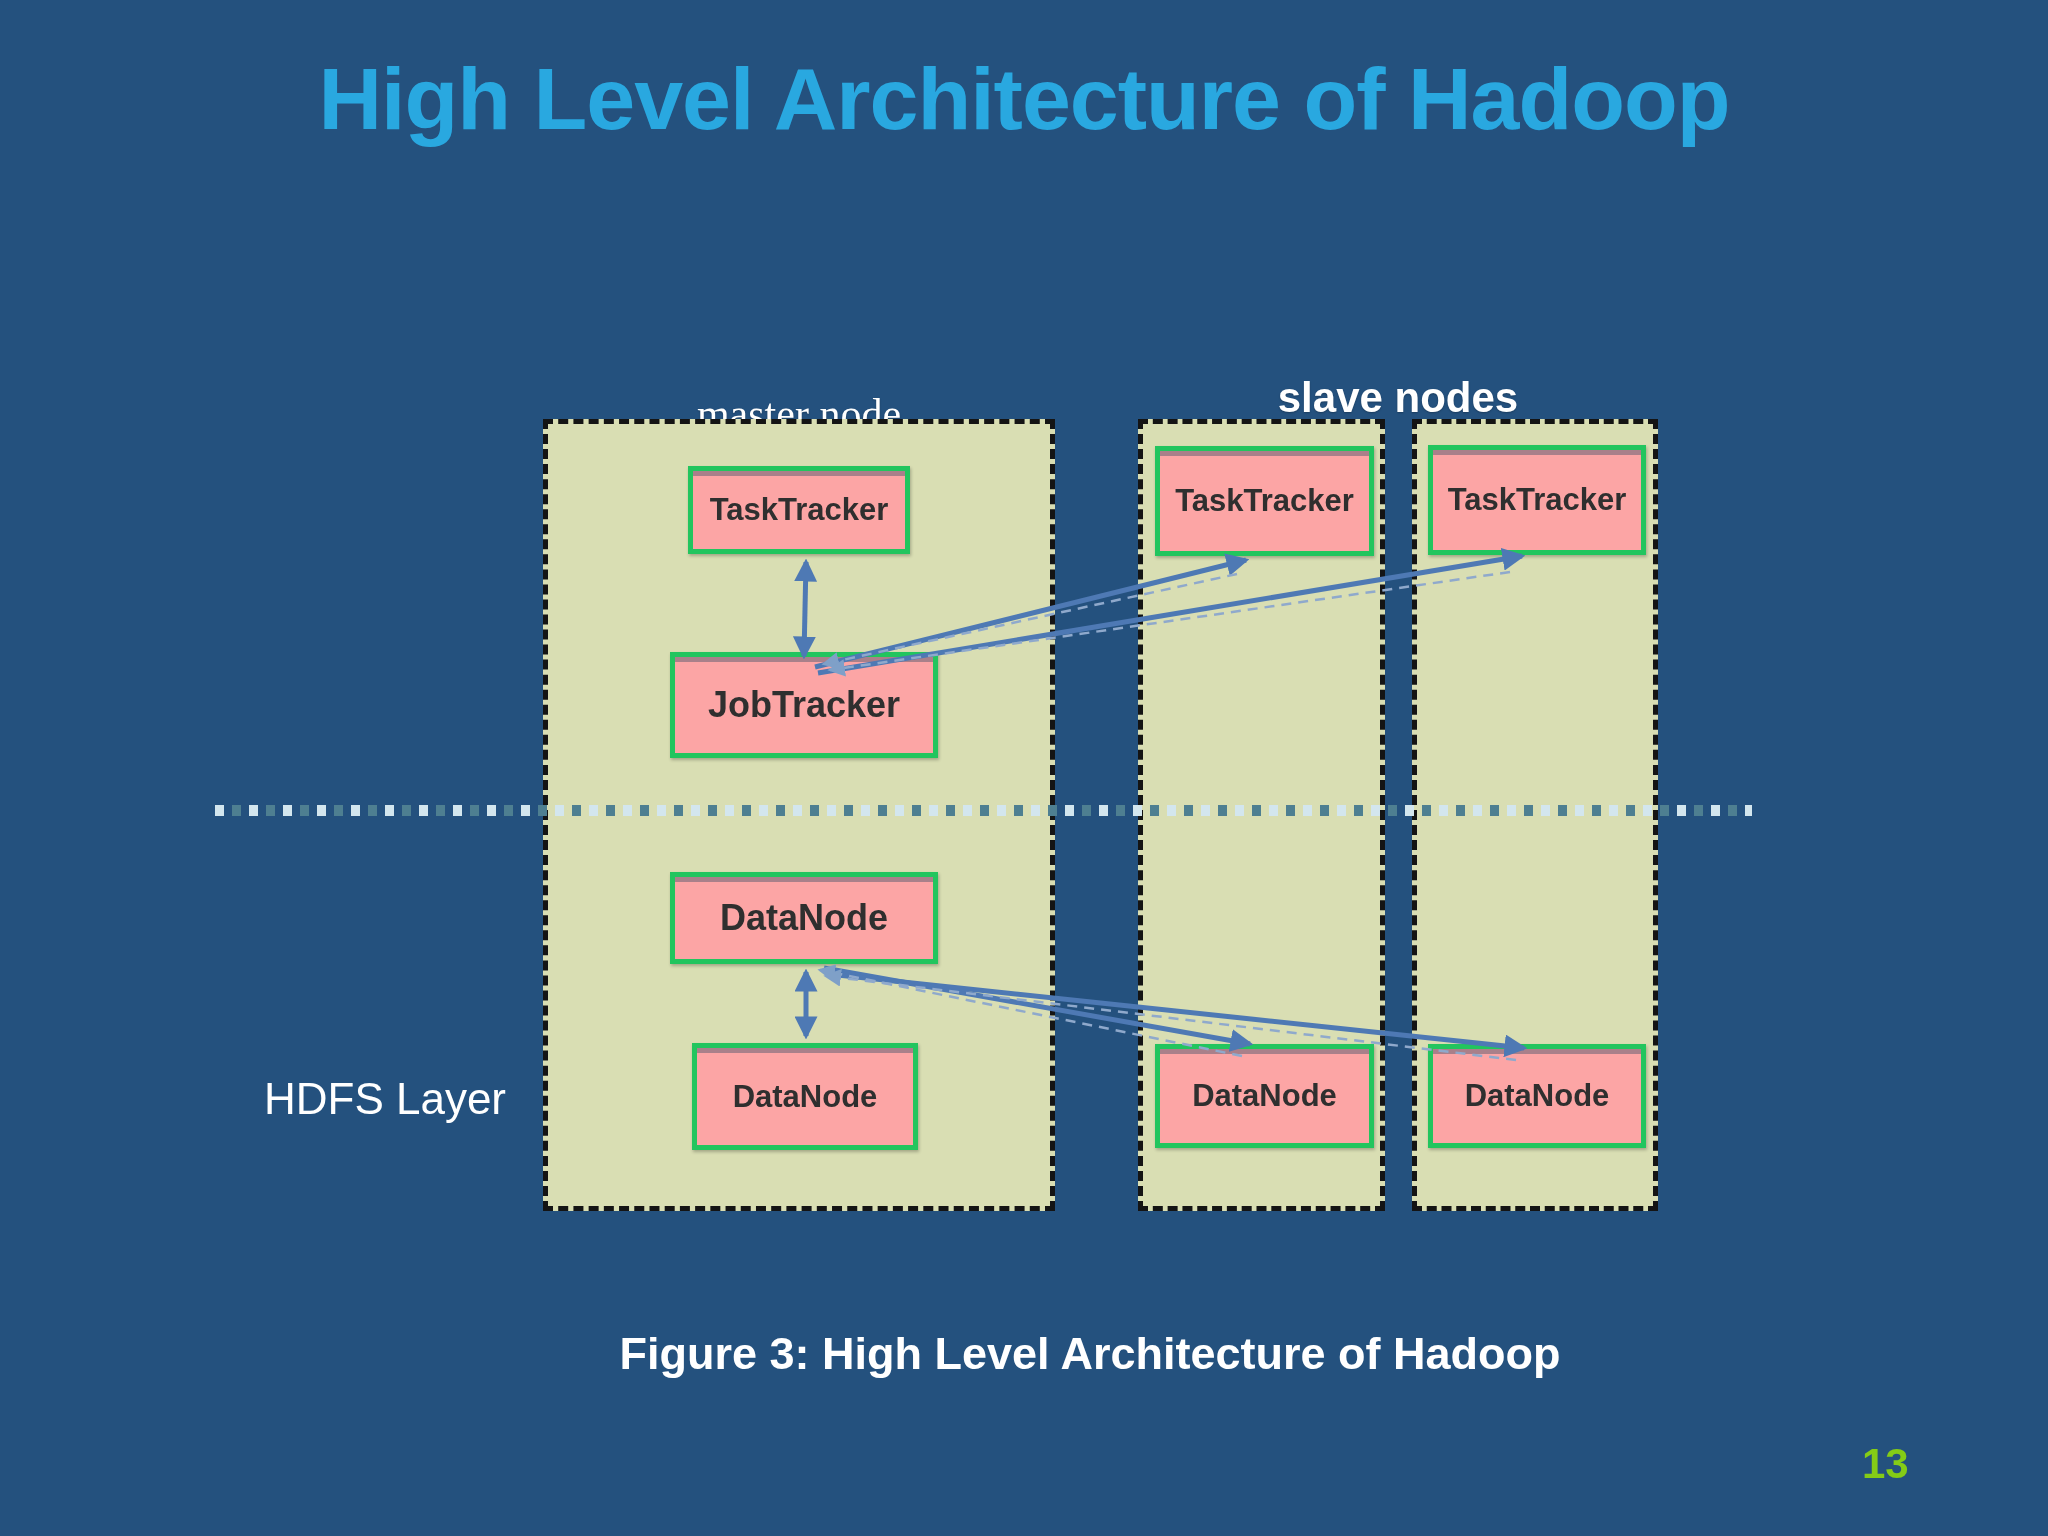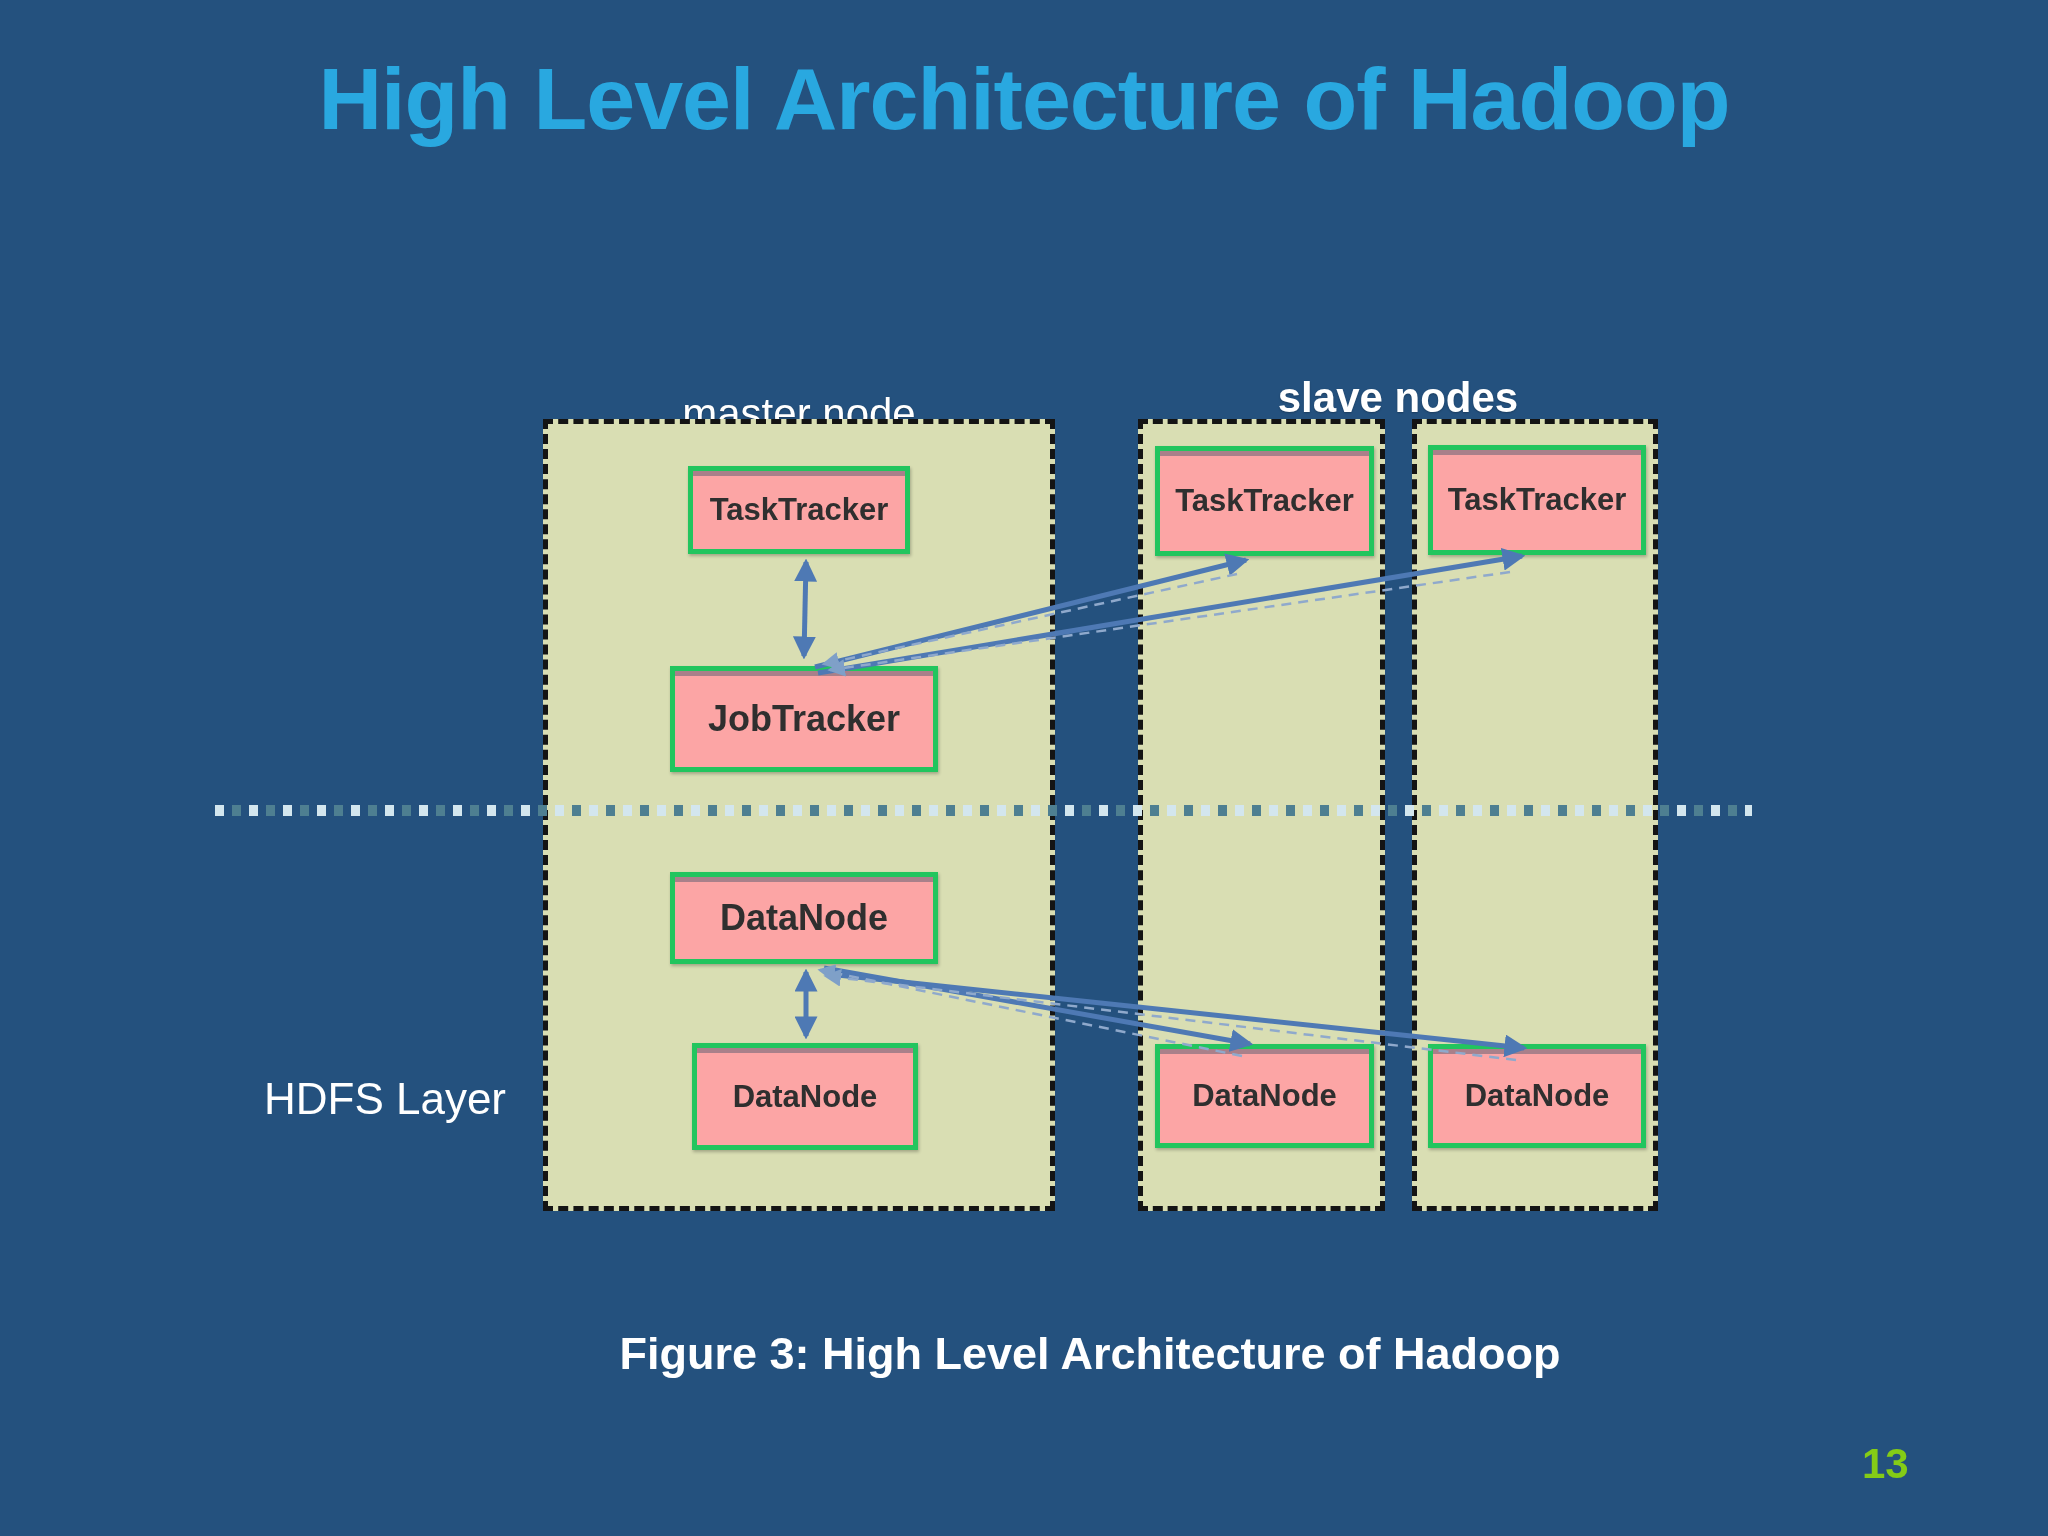--- a/index.html
+++ b/index.html
@@ -18,21 +18,21 @@
     color:#29A8E0;
     letter-spacing:-1px;
   }
   .group-label{
     position:absolute;
     color:#FFFFFF;
     font-size:42px;font-weight:normal;
     text-align:center;
     text-shadow:0 1px 2px rgba(0,0,0,.25);
   }
-  #master-label{left:543px;top:390px;width:512px;}
+  #master-label{left:543px;top:390px;width:512px;font-family:Liberation Serif, serif;}
   #slaves-label{left:1138px;top:374px;width:520px;font-weight:bold;}
   .layer-label{
     position:absolute;
     color:#FFFFFF;
     font-size:44px;font-weight:normal;
     text-align:center;line-height:1.2;
   }
   #mapreduce-layer-label{left:236px;top:578px;width:300px;}
   #hdfs-layer-label{left:200px;top:1028px;width:370px;margin-top:45px;}
 
@@ -55,21 +55,21 @@
     border:5px solid #22c55e;
     box-sizing:border-box;
     box-shadow:inset 0 5px 0 rgba(68,84,106,.45), 1px 2px 3px rgba(0,0,0,.25);
     display:flex;align-items:center;justify-content:center;
     color:#2F2F2F;
     z-index:2;
   }
   .node.small{font-size:31px;font-weight:700;}
   .node.big{font-size:36px;font-weight:800;}
   #m-tasktracker{left:688px;top:466px;width:222px;height:88px;}
-  #m-jobtracker {left:670px;top:666px;width:268px;height:106px;}
+  #m-jobtracker {left:670px;top:652px;width:268px;height:106px;}
   #m-namenode  {left:670px;top:872px;width:268px;height:92px;}
   #m-datanode  {left:692px;top:1043px;width:226px;height:107px;}
   #s1-tasktracker{left:1155px;top:446px;width:219px;height:110px;}
   #s1-datanode  {left:1155px;top:1044px;width:219px;height:104px;}
   #s2-tasktracker{left:1428px;top:445px;width:218px;height:110px;}
   #s2-datanode  {left:1428px;top:1044px;width:218px;height:104px;}
 
   
   #layer-divider{
     position:absolute;left:215px;top:805px;width:1537px;height:11px;

